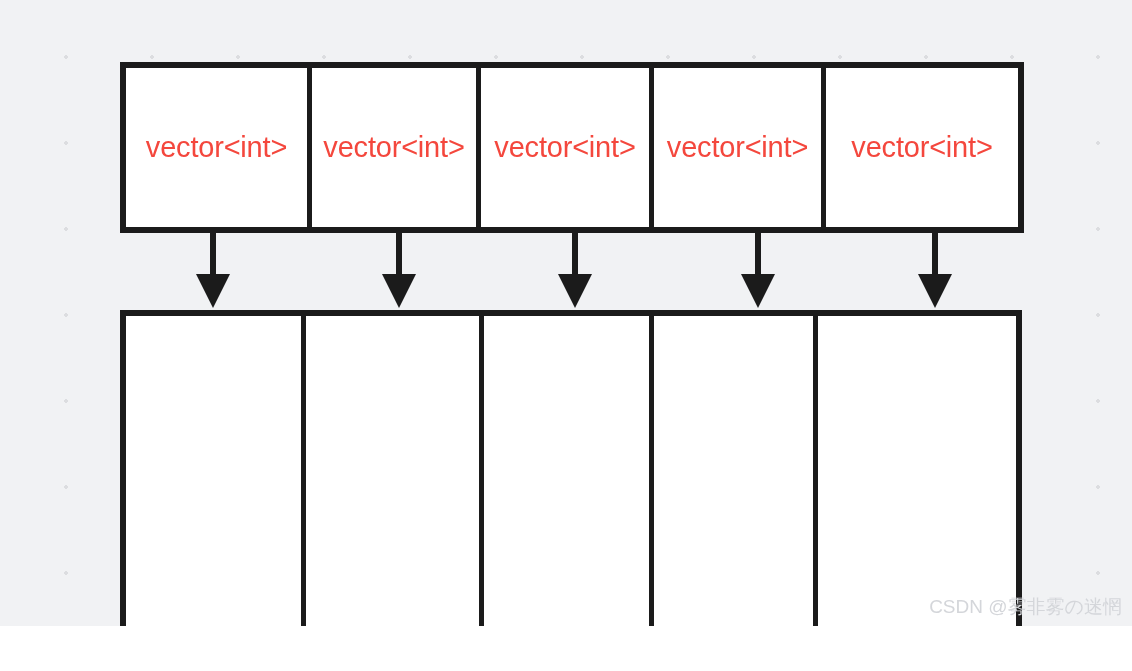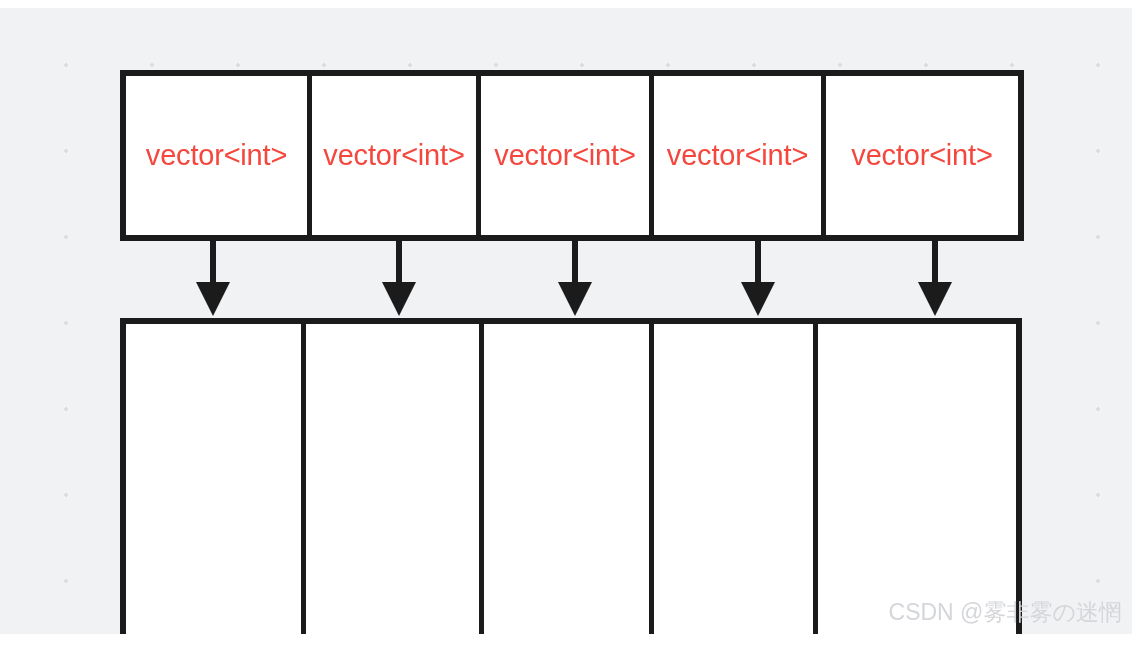--- a/index.html
+++ b/index.html
@@ -16,21 +16,20 @@
 
   #canvas {
     position: relative;
     width: 1132px;
     height: 626px;
     background-color: #f1f2f4;
     background-image: radial-gradient(circle, #dcdde0 1.7px, transparent 1.8px);
     background-size: 86px 86px;
     background-position: 23px 14px;
     overflow: hidden;
-    margin-top: 8px;
   }
 
   
   .row {
     position: absolute;
     display: flex;
     box-sizing: border-box;
     background: #ffffff;
     border: 6px solid #1b1b1b;
   }
@@ -82,21 +81,21 @@
     height: 671px;
     pointer-events: none;
   }
 
   
   #watermark {
     position: absolute;
     right: 10px;
     bottom: 6px;
     color: #d4d6da;
-    font-size: 23px;
+    font-size: 19px;
     line-height: 1.3;
     white-space: nowrap;
     user-select: none;
   }
 </style>
 </head>
 <body>
 
 <div id="canvas">
 

